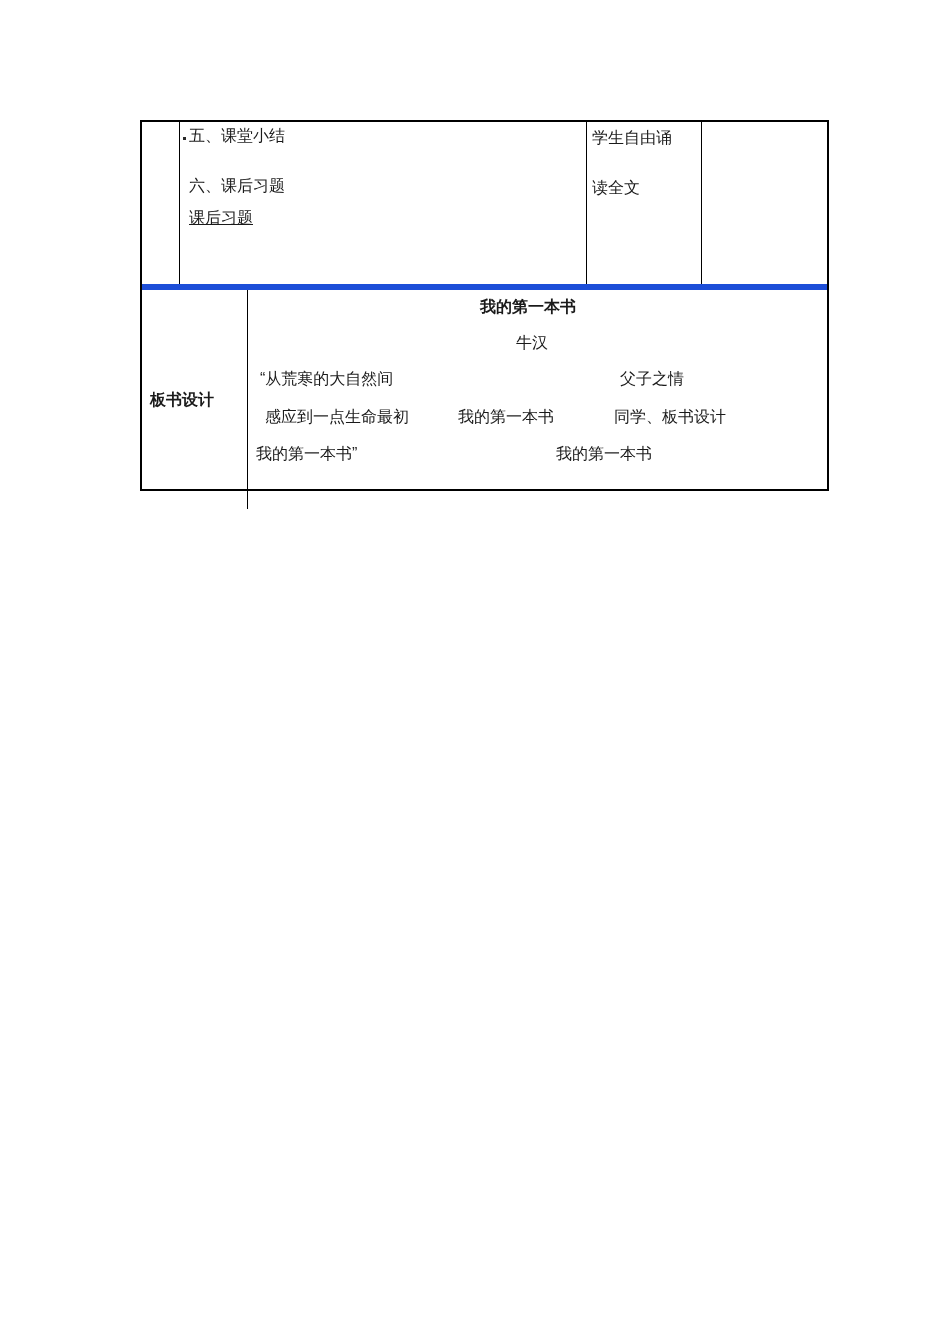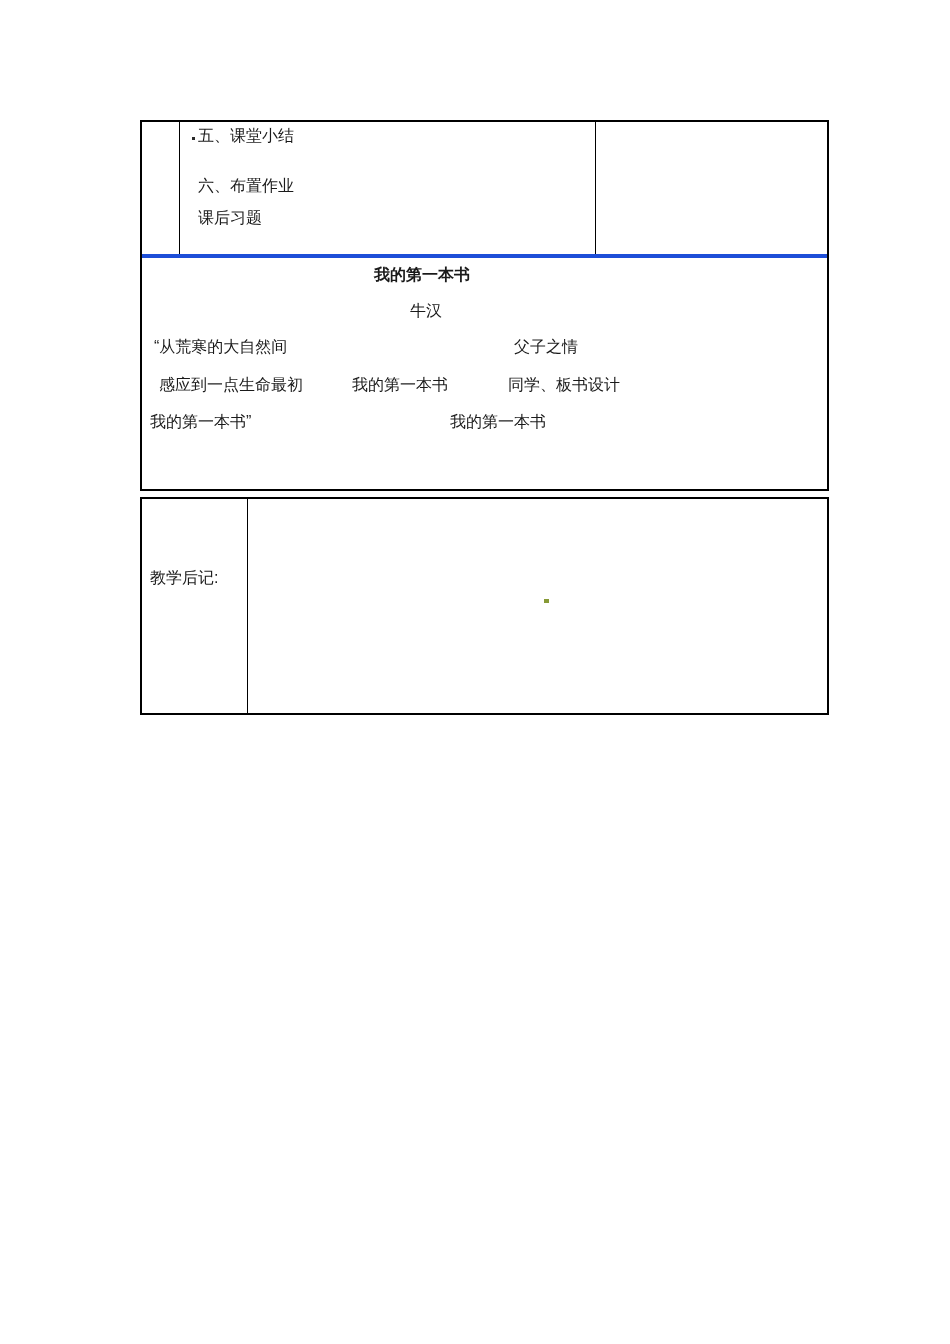--- a/index.html
+++ b/index.html
@@ -33,24 +33,23 @@
     background: #ffffff;
   }
   #tbl-top {
     left: 140px;
     top: 120px;
     width: 689px;
     height: 371px;
   }
   .row1 {
     display: flex;
-    height: 136px;
-    border-bottom: 4px solid #1d4ed8;
+    height: 168px;
+    border-bottom: 6px solid #1d4ed8;
     box-sizing: border-box;
-    gap: 9px;
   }
   .c-a { width: 37px; border-right: 1px solid #000000; }
   .c-b { width: 406px; border-right: 1px solid #000000; position: relative; }
   .c-c { width: 114px; border-right: 1px solid #000000; position: relative; }
   .c-d { flex: 1; }
   .abs { position: absolute; }
 
   .predot {
     position: absolute;
     left: 3px;
@@ -109,49 +108,48 @@
 <div class="page">
 
   <div class="tbl" id="tbl-top">
 
     <div class="row1">
       <div class="c-a"></div>
 
       <div class="c-b">
         <span class="predot"></span>
         <span class="txt abs" style="left:9px; top:5px;">五、课堂小结</span>
-        <span class="txt abs" style="left:9px; top:55px;">六、布置作业</span>
-        <span class="txt abs" style="left:9px; top:87px;">课后习题</span>
+        <span class="txt abs" style="left:9px; top:55px;">六、课后习题</span>
+        <span class="txt abs" style="left:9px; top:87px;text-decoration:underline;">课后习题</span>
       </div>
 
+      <div class="c-c">
+        <span class="txt abs" style="left:5px; top:7px;">学生自由诵</span>
+        <span class="txt abs" style="left:5px; top:57px;">读全文</span>
+      </div>
 
       <div class="c-d"></div>
     </div>
 
     <div class="row2">
+      <div class="c2-a">
+        <span class="txt bold">板书设计</span>
+      </div>
 
       <div class="c2-b">
         <span class="txt bold abs" style="left:232px; top:8px;">我的第一本书</span>
         <span class="txt abs" style="left:268px; top:44px;">牛汉</span>
 
         <span class="txt abs" style="left:12px; top:80px;">“从荒寒的大自然间</span>
         <span class="txt abs" style="left:372px; top:80px;text-align:center;">父子之情</span>
 
         <span class="txt abs" style="left:17px; top:118px;">感应到一点生命最初</span>
         <span class="txt abs" style="left:210px; top:118px;">我的第一本书</span>
         <span class="txt abs" style="left:366px; top:118px;">同学、板书设计</span>
 
         <span class="txt abs" style="left:8px; top:155px;">我的第一本书”</span>
         <span class="txt abs" style="left:308px; top:155px;">我的第一本书</span>
       </div>
     </div>
   </div>
 
-  <div class="tbl" id="tbl-bottom">
-    <div class="c3-a">
-      <span class="txt">教学后记:</span>
-    </div>
-    <div class="c3-b">
-      <span class="stray-mark" style="background: rgb(135, 154, 54);"></span>
-    </div>
-  </div>
 
 </div>
 
 </body></html>

